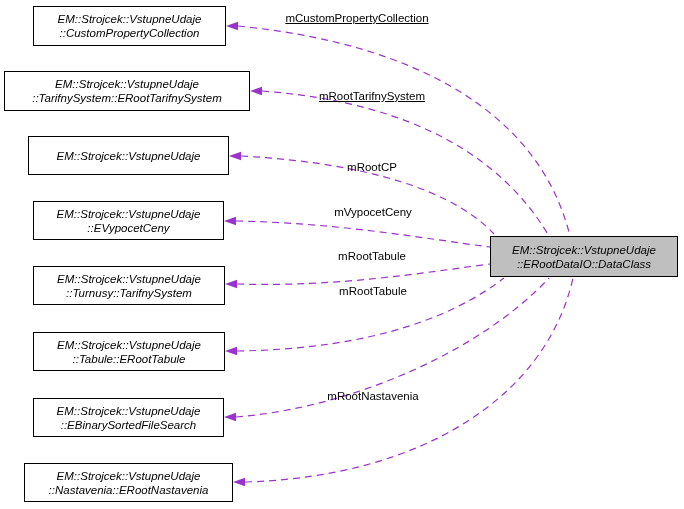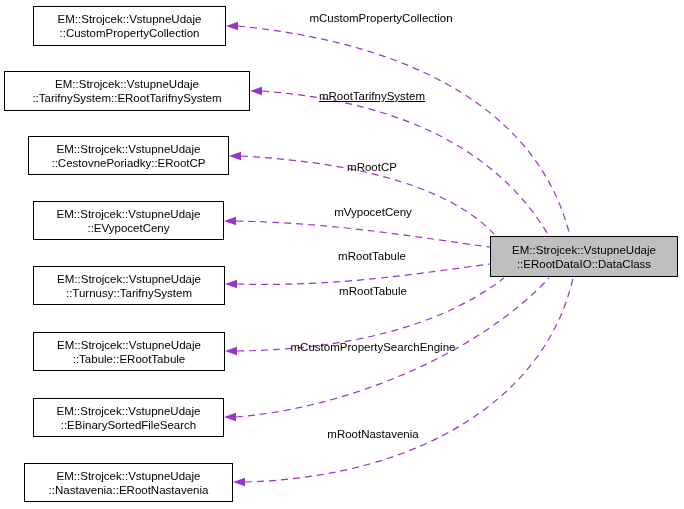--- a/index.html
+++ b/index.html
@@ -5,21 +5,21 @@
   html,body{margin:0;padding:0;background:#ffffff;}
   .canvas{
     position:relative;width:684px;height:509px;background:#ffffff;
     font-family:"Liberation Sans",sans-serif;color:#000;overflow:hidden;
   }
   .edges-svg{position:absolute;left:0;top:0;width:684px;height:509px;}
   .node{
     position:absolute;box-sizing:border-box;
     border:1px solid #000000;background:#ffffff;
     display:flex;flex-direction:column;justify-content:center;align-items:center;
-    text-align:center;font-size:11.5px;line-height:14px;white-space:nowrap;
+    text-align:center;font-size:11.5px;line-height:14px;white-space:nowrap;font-style:italic;
   }
   .node.central{background:#bfbfbf;}
   .edge-label{
     position:absolute;transform:translateX(-50%);
     font-size:11.5px;line-height:13px;white-space:nowrap;background:transparent;
   }
 </style>
 </head>
 <body>
 
@@ -65,21 +65,20 @@
     <span>::CustomPropertyCollection</span>
   </div>
 
   <div class="node" style="left:4px;top:71px;width:246px;height:40px;">
     <span>EM::Strojcek::VstupneUdaje</span>
     <span>::TarifnySystem::ERootTarifnySystem</span>
   </div>
 
   <div class="node" style="left:28px;top:136px;width:201px;height:39px;">
     <span>EM::Strojcek::VstupneUdaje</span>
-    <span>::CestovnePoriadky::ERootCP</span>
   </div>
 
   <div class="node" style="left:33px;top:201px;width:191px;height:39px;">
     <span>EM::Strojcek::VstupneUdaje</span>
     <span>::EVypocetCeny</span>
   </div>
 
   <div class="node" style="left:33px;top:266px;width:192px;height:39px;">
     <span>EM::Strojcek::VstupneUdaje</span>
     <span>::Turnusy::TarifnySystem</span>
@@ -98,22 +97,21 @@
   <div class="node" style="left:24px;top:463px;width:209px;height:39px;">
     <span>EM::Strojcek::VstupneUdaje</span>
     <span>::Nastavenia::ERootNastavenia</span>
   </div>
 
   <div class="node central" style="left:490px;top:236px;width:188px;height:41px;">
     <span>EM::Strojcek::VstupneUdaje</span>
     <span>::ERootDataIO::DataClass</span>
   </div>
 
-  <div class="edge-label" style="left:381px;top:12px;">mCustomPropertyCollection</div>
+  <div class="edge-label" style="left:357px;top:12px;text-decoration:underline;">mCustomPropertyCollection</div>
   <div class="edge-label" style="left:372px;top:90px;text-decoration:underline;">mRootTarifnySystem</div>
   <div class="edge-label" style="left:372px;top:161px;">mRootCP</div>
   <div class="edge-label" style="left:373px;top:206px;">mVypocetCeny</div>
   <div class="edge-label" style="left:372px;top:250px;">mRootTabule</div>
   <div class="edge-label" style="left:373px;top:285px;">mRootTabule</div>
-  <div class="edge-label" style="left:373px;top:341px;">mCustomPropertySearchEngine</div>
-  <div class="edge-label" style="left:373px;top:428px;">mRootNastavenia</div>
+  <div class="edge-label" style="left:373px;top:390px;">mRootNastavenia</div>
 
 </div>
 
 </body></html>

